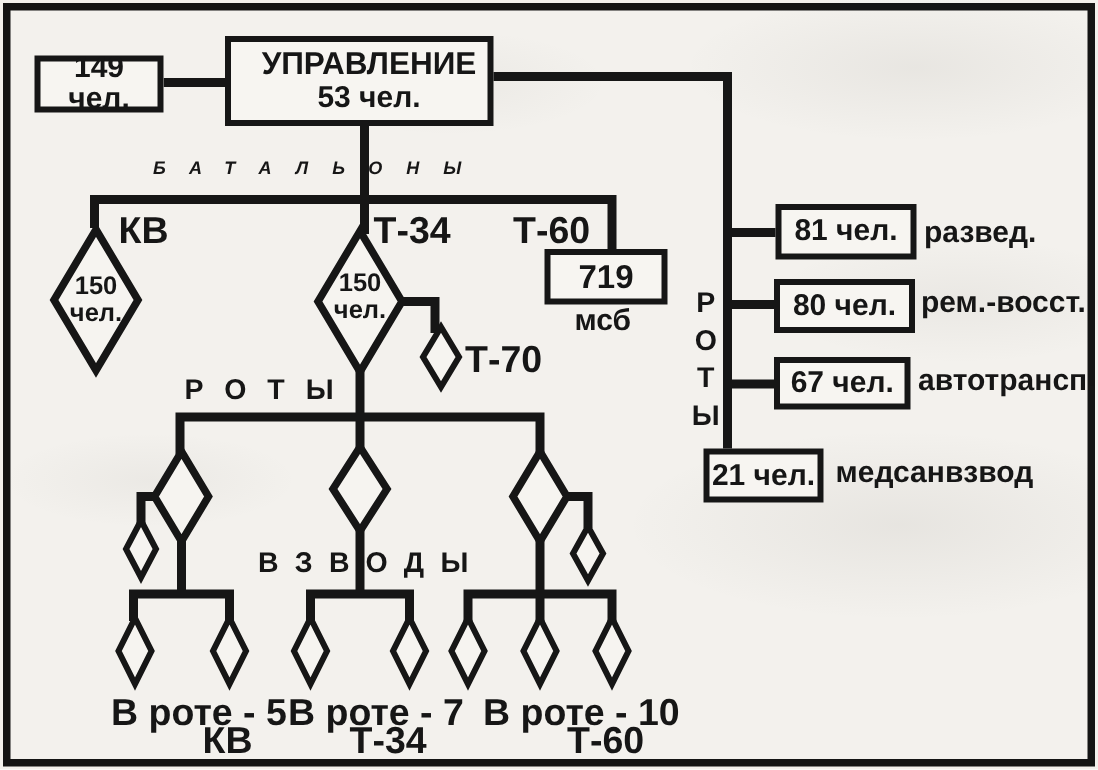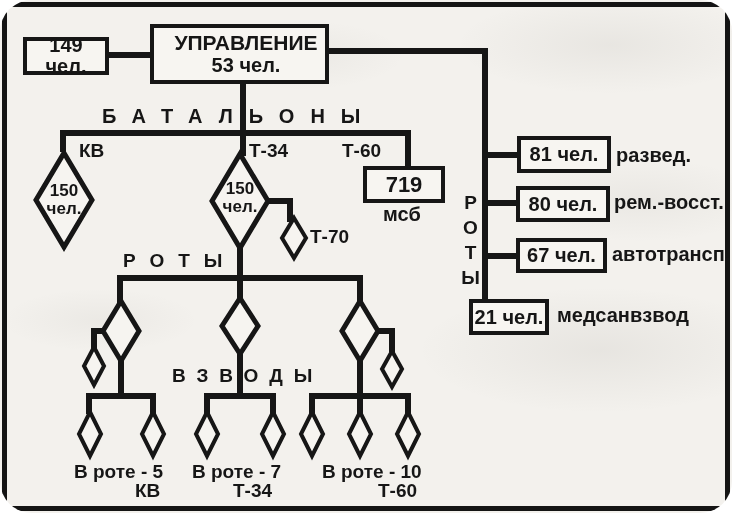--- a/index.html
+++ b/index.html
@@ -8,38 +8,37 @@
     background-color:#f3f1ed;
     background-image:
       radial-gradient(ellipse 220px 70px at 610px 45px, rgba(90,85,75,.07), transparent 70%),
       radial-gradient(ellipse 260px 90px at 600px 350px, rgba(90,85,75,.08), transparent 70%),
       radial-gradient(ellipse 180px 60px at 640px 200px, rgba(90,85,75,.06), transparent 70%),
       radial-gradient(ellipse 150px 50px at 300px 55px, rgba(90,85,75,.05), transparent 70%),
       radial-gradient(ellipse 140px 45px at 100px 320px, rgba(90,85,75,.05), transparent 70%);
     font-family:"Liberation Sans", sans-serif;
     color:#161616;
     font-weight:bold;
-    border-radius:32px;
   }
   .frame{position:absolute;left:2px;top:2px;width:718px;height:499px;border:5px solid #141414;}
   svg.lines{position:absolute;left:0;top:0;}
   .cn{stroke:#161616;stroke-width:6;fill:none;}
   .dm{stroke:#161616;stroke-width:5;fill:#f6f4f0;stroke-linejoin:miter;}
   .dm-small{stroke-width:4;}
   .box{
     position:absolute;border:4px solid #161616;background:#f7f5f1;
     display:flex;flex-direction:column;align-items:center;justify-content:center;
     box-sizing:border-box;text-align:center;line-height:1.05;
   }
   .lbl{position:absolute;white-space:nowrap;}
   .f20{font-size:20px;}
   .f21{font-size:21px;}
-  .f19{font-size:19px;}
+  .f19{font-size:25px;}
   .f22{font-size:22px;}
-  .spread-wide{letter-spacing:16px;font-size:20px;}
+  .spread-wide{letter-spacing:16px;font-size:12px;font-style:italic;}
   .spread-mid{letter-spacing:14px;font-size:19px;}
   .spread-sm{letter-spacing:11px;font-size:19px;}
   .dtext{position:absolute;text-align:center;font-size:17px;line-height:18px;}
   .vtext{
     position:absolute;writing-mode:vertical-lr;text-orientation:upright;
     font-size:19px;letter-spacing:4px;line-height:1;
   }
 </style>
 </head>
 <body>

